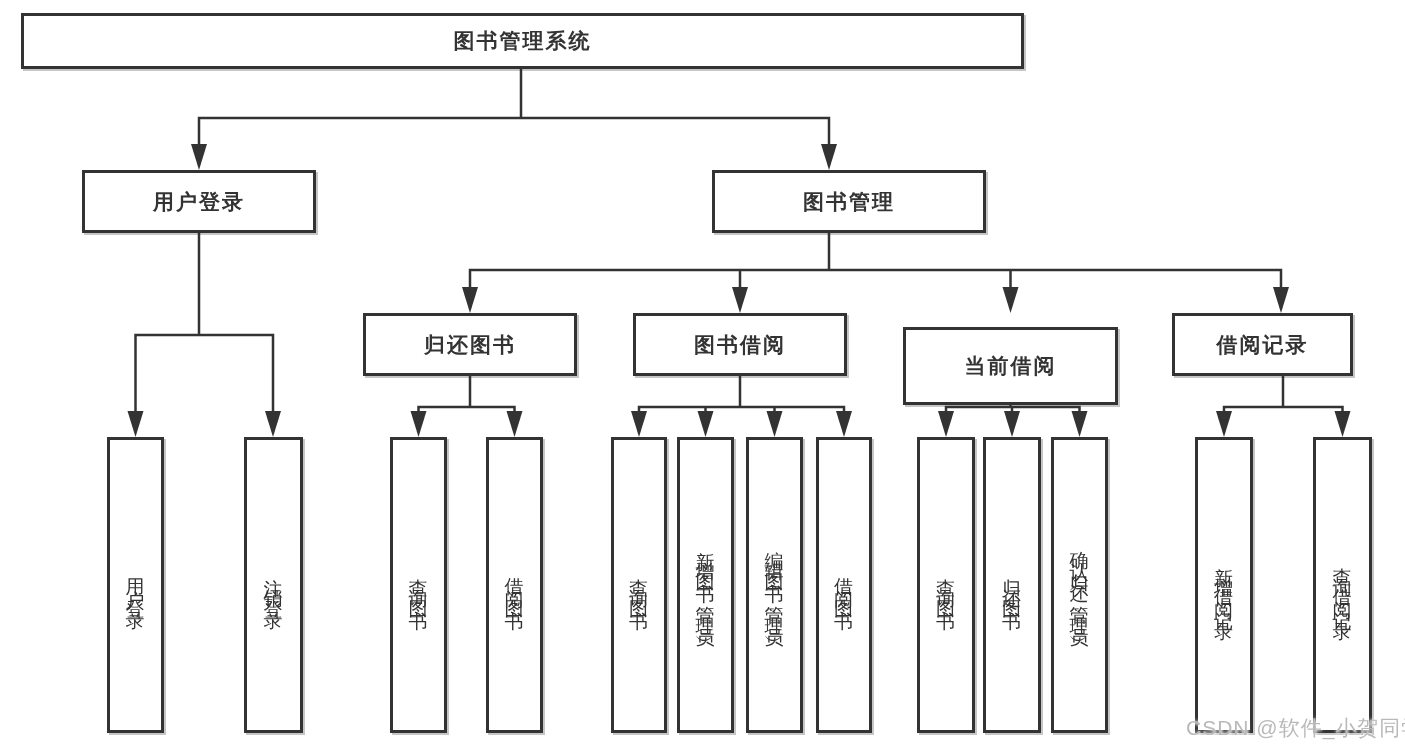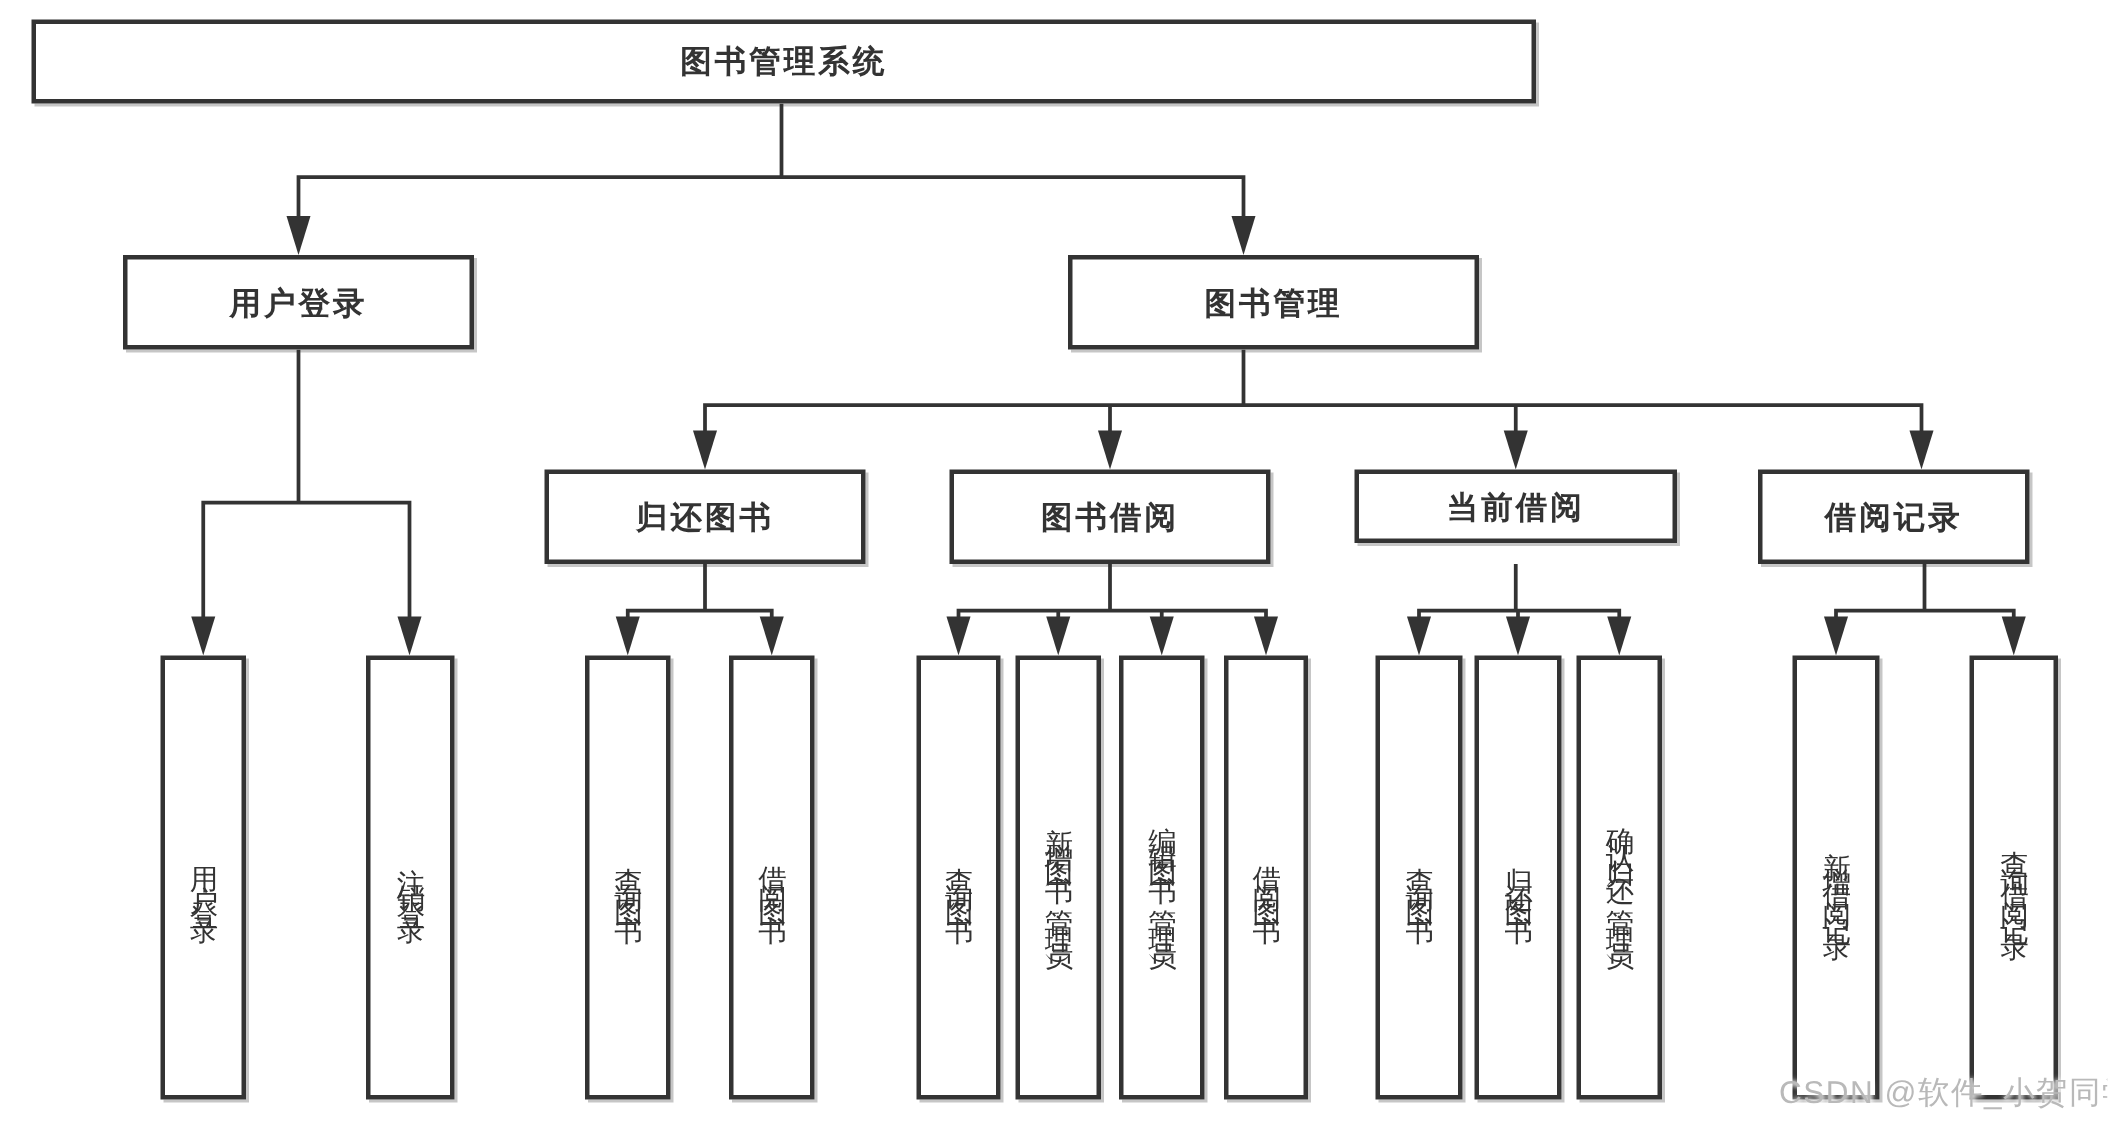--- a/index.html
+++ b/index.html
@@ -110,21 +110,21 @@
   <div class="node" style="left:712px;top:170px;width:274px;height:63px">
     <span class="hlabel">图书管理</span>
   </div>
 
   <div class="node" style="left:363px;top:313px;width:214px;height:63px">
     <span class="hlabel">归还图书</span>
   </div>
   <div class="node" style="left:633px;top:313px;width:214px;height:63px">
     <span class="hlabel">图书借阅</span>
   </div>
-  <div class="node" style="left:903px;top:313px;width:215px;height:49px">
+  <div class="node" style="left:903px;top:327px;width:215px;height:78px">
     <span class="hlabel">当前借阅</span>
   </div>
   <div class="node" style="left:1172px;top:313px;width:181px;height:63px">
     <span class="hlabel">借阅记录</span>
   </div>
 
   <div class="node leaf" style="left:107px;top:437px;width:57px;height:296px">
     <span class="vlabel">用户登录</span>
   </div>
   <div class="node leaf" style="left:244px;top:437px;width:59px;height:296px">

